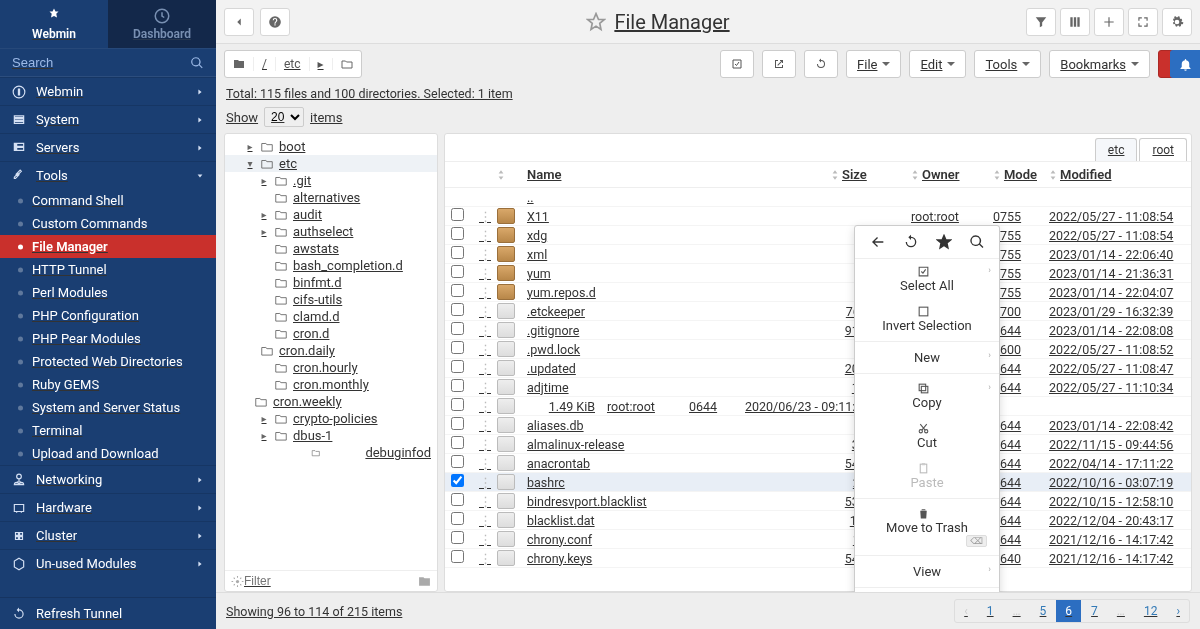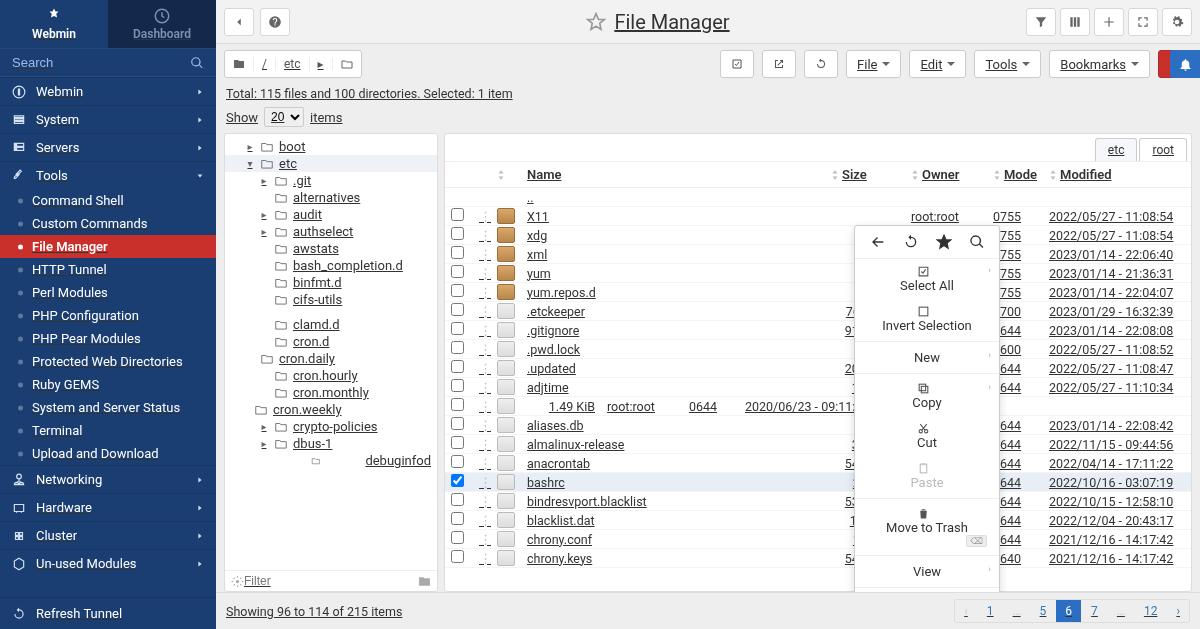--- a/index.html
+++ b/index.html
@@ -427,21 +427,21 @@
               </svg>
               <span>binfmt.d</span>
             </div>
             <div class="tree-row" style="padding-left: 34px;">
               <span class="tri"></span>
               <svg class="folder" viewBox="0 0 24 24">
                 <path d="M3 6h7l2 2h9v11H3z"></path>
               </svg>
               <span>cifs-utils</span>
             </div>
-            <div class="tree-row" style="padding-left: 34px; margin-top: 8px;">
+            <div class="tree-row" style="padding-left: 34px;">
               <span class="tri"></span>
               <svg class="folder" viewBox="0 0 24 24">
                 <path d="M3 6h7l2 2h9v11H3z"></path>
               </svg>
               <span>clamd.d</span>
             </div>
             <div class="tree-row" style="padding-left: 34px;">
               <span class="tri"></span>
               <svg class="folder" viewBox="0 0 24 24">
                 <path d="M3 6h7l2 2h9v11H3z"></path>

